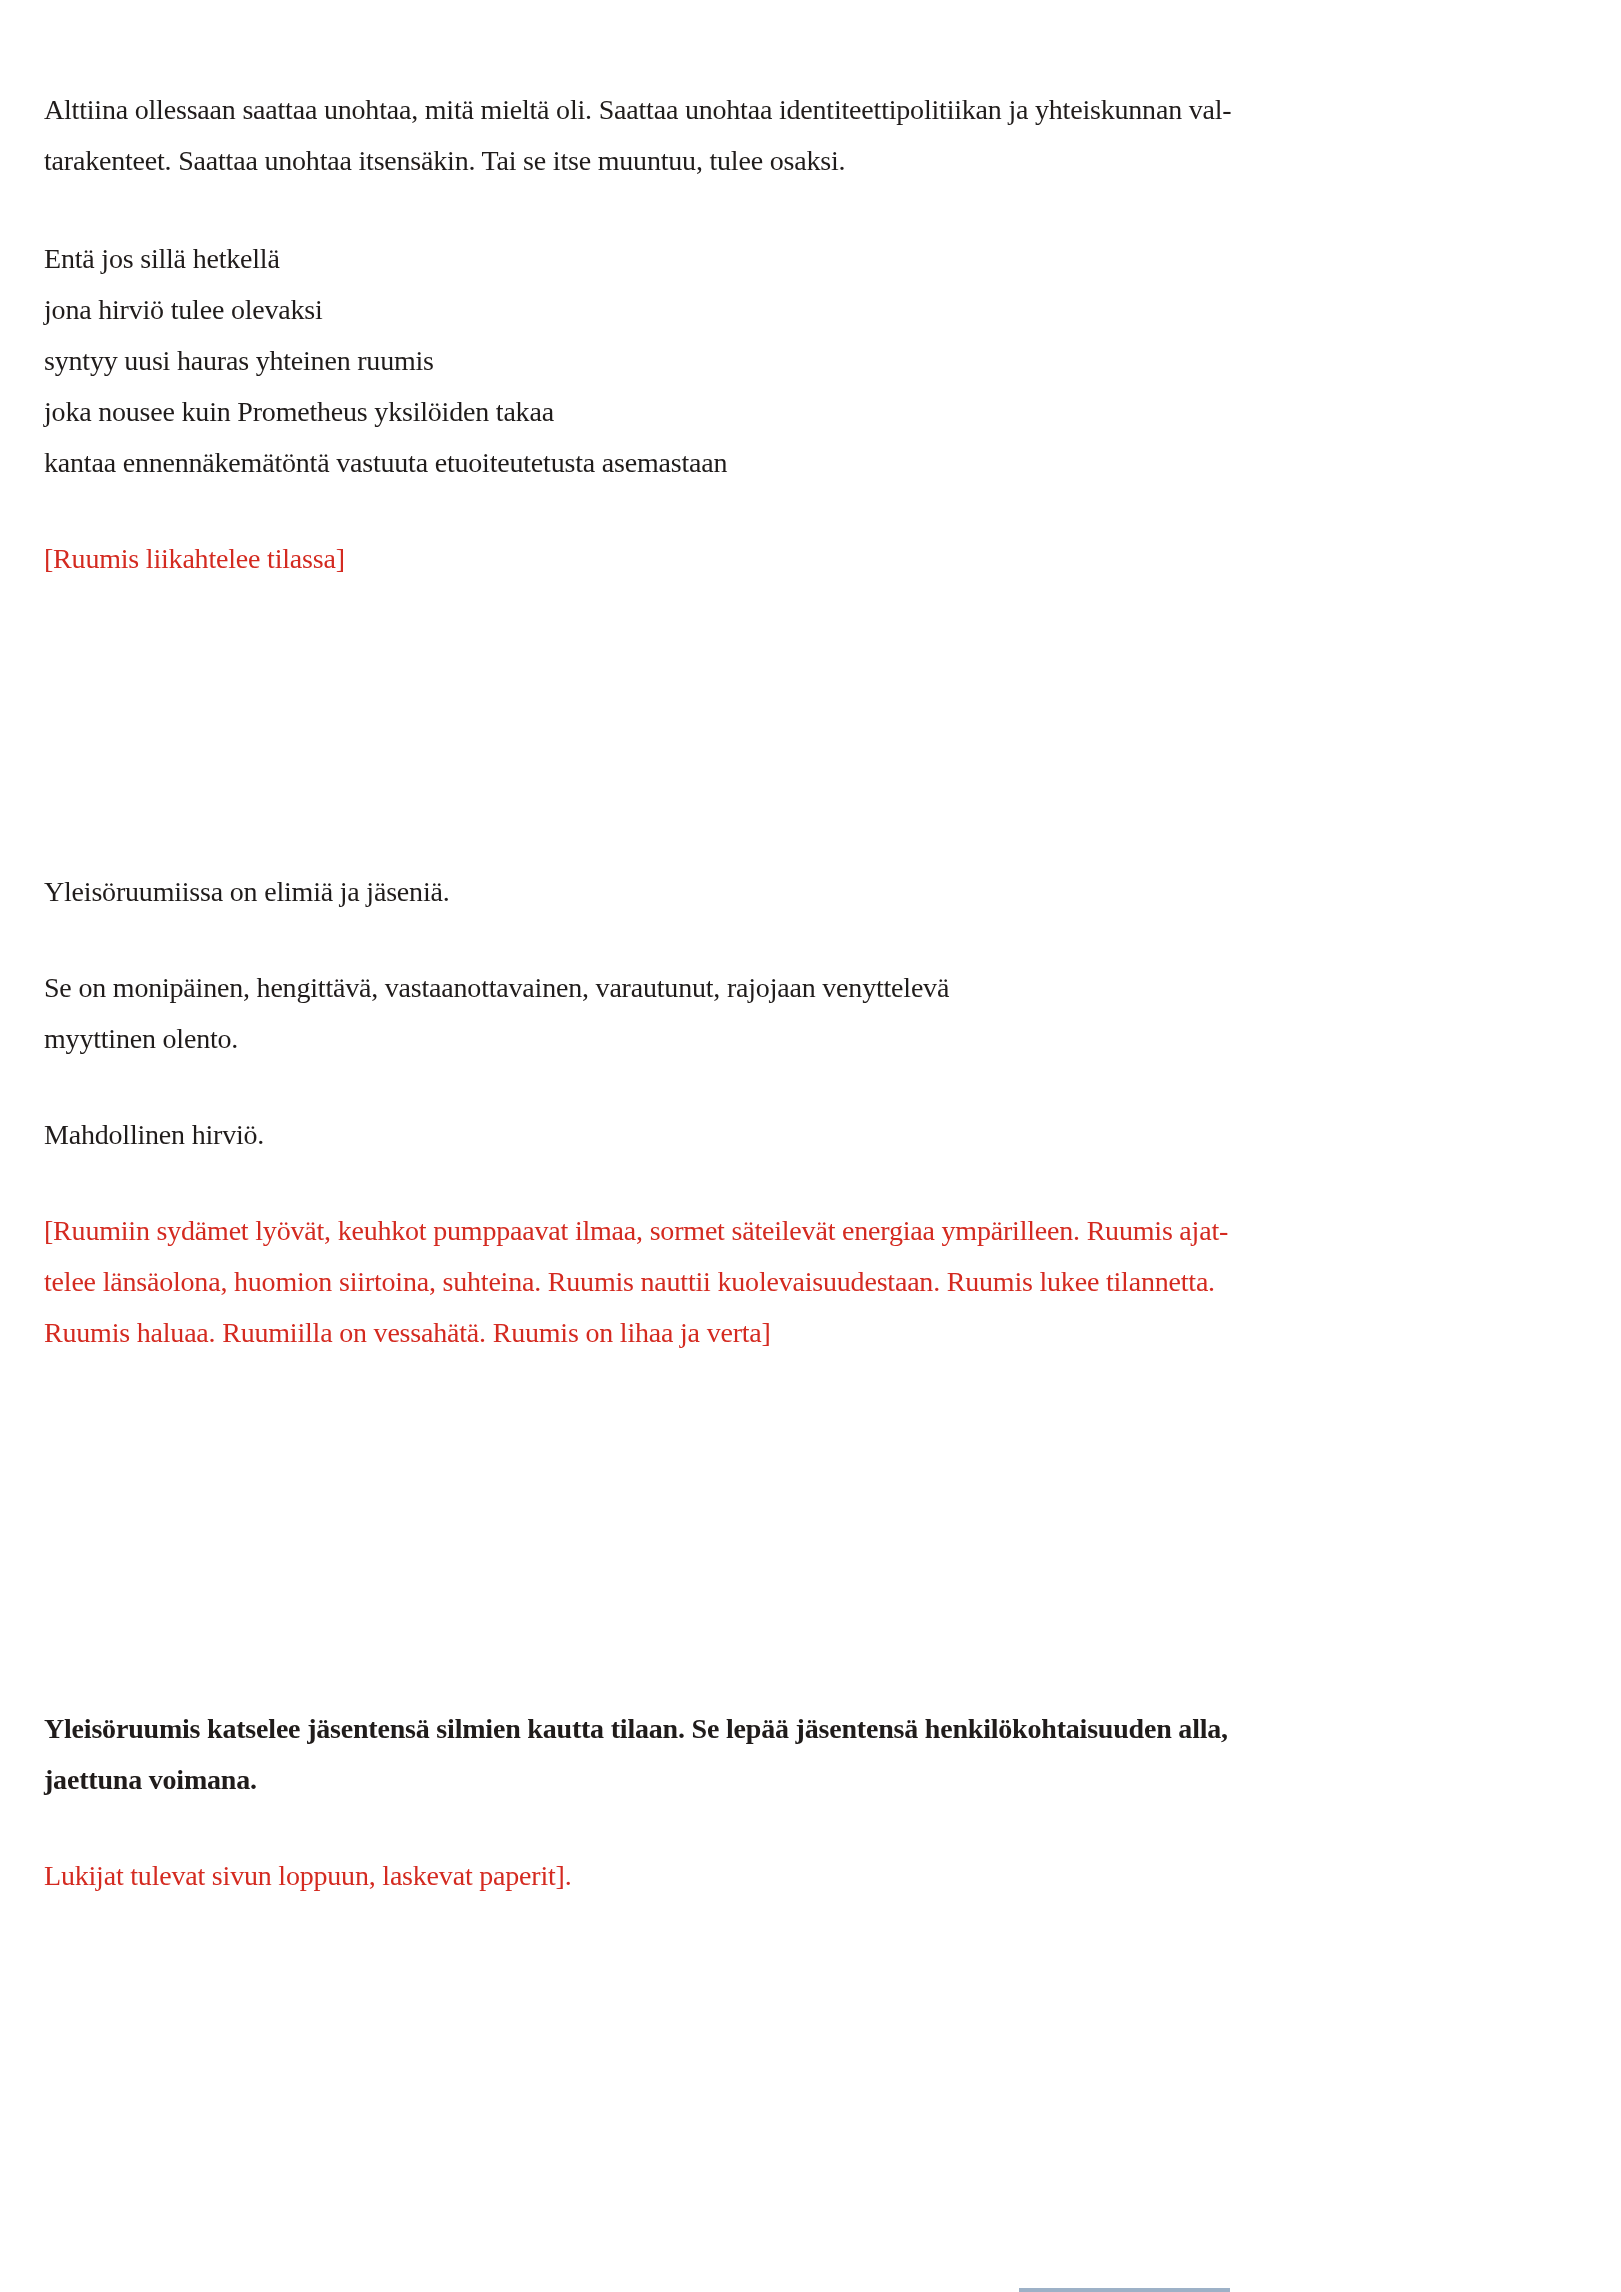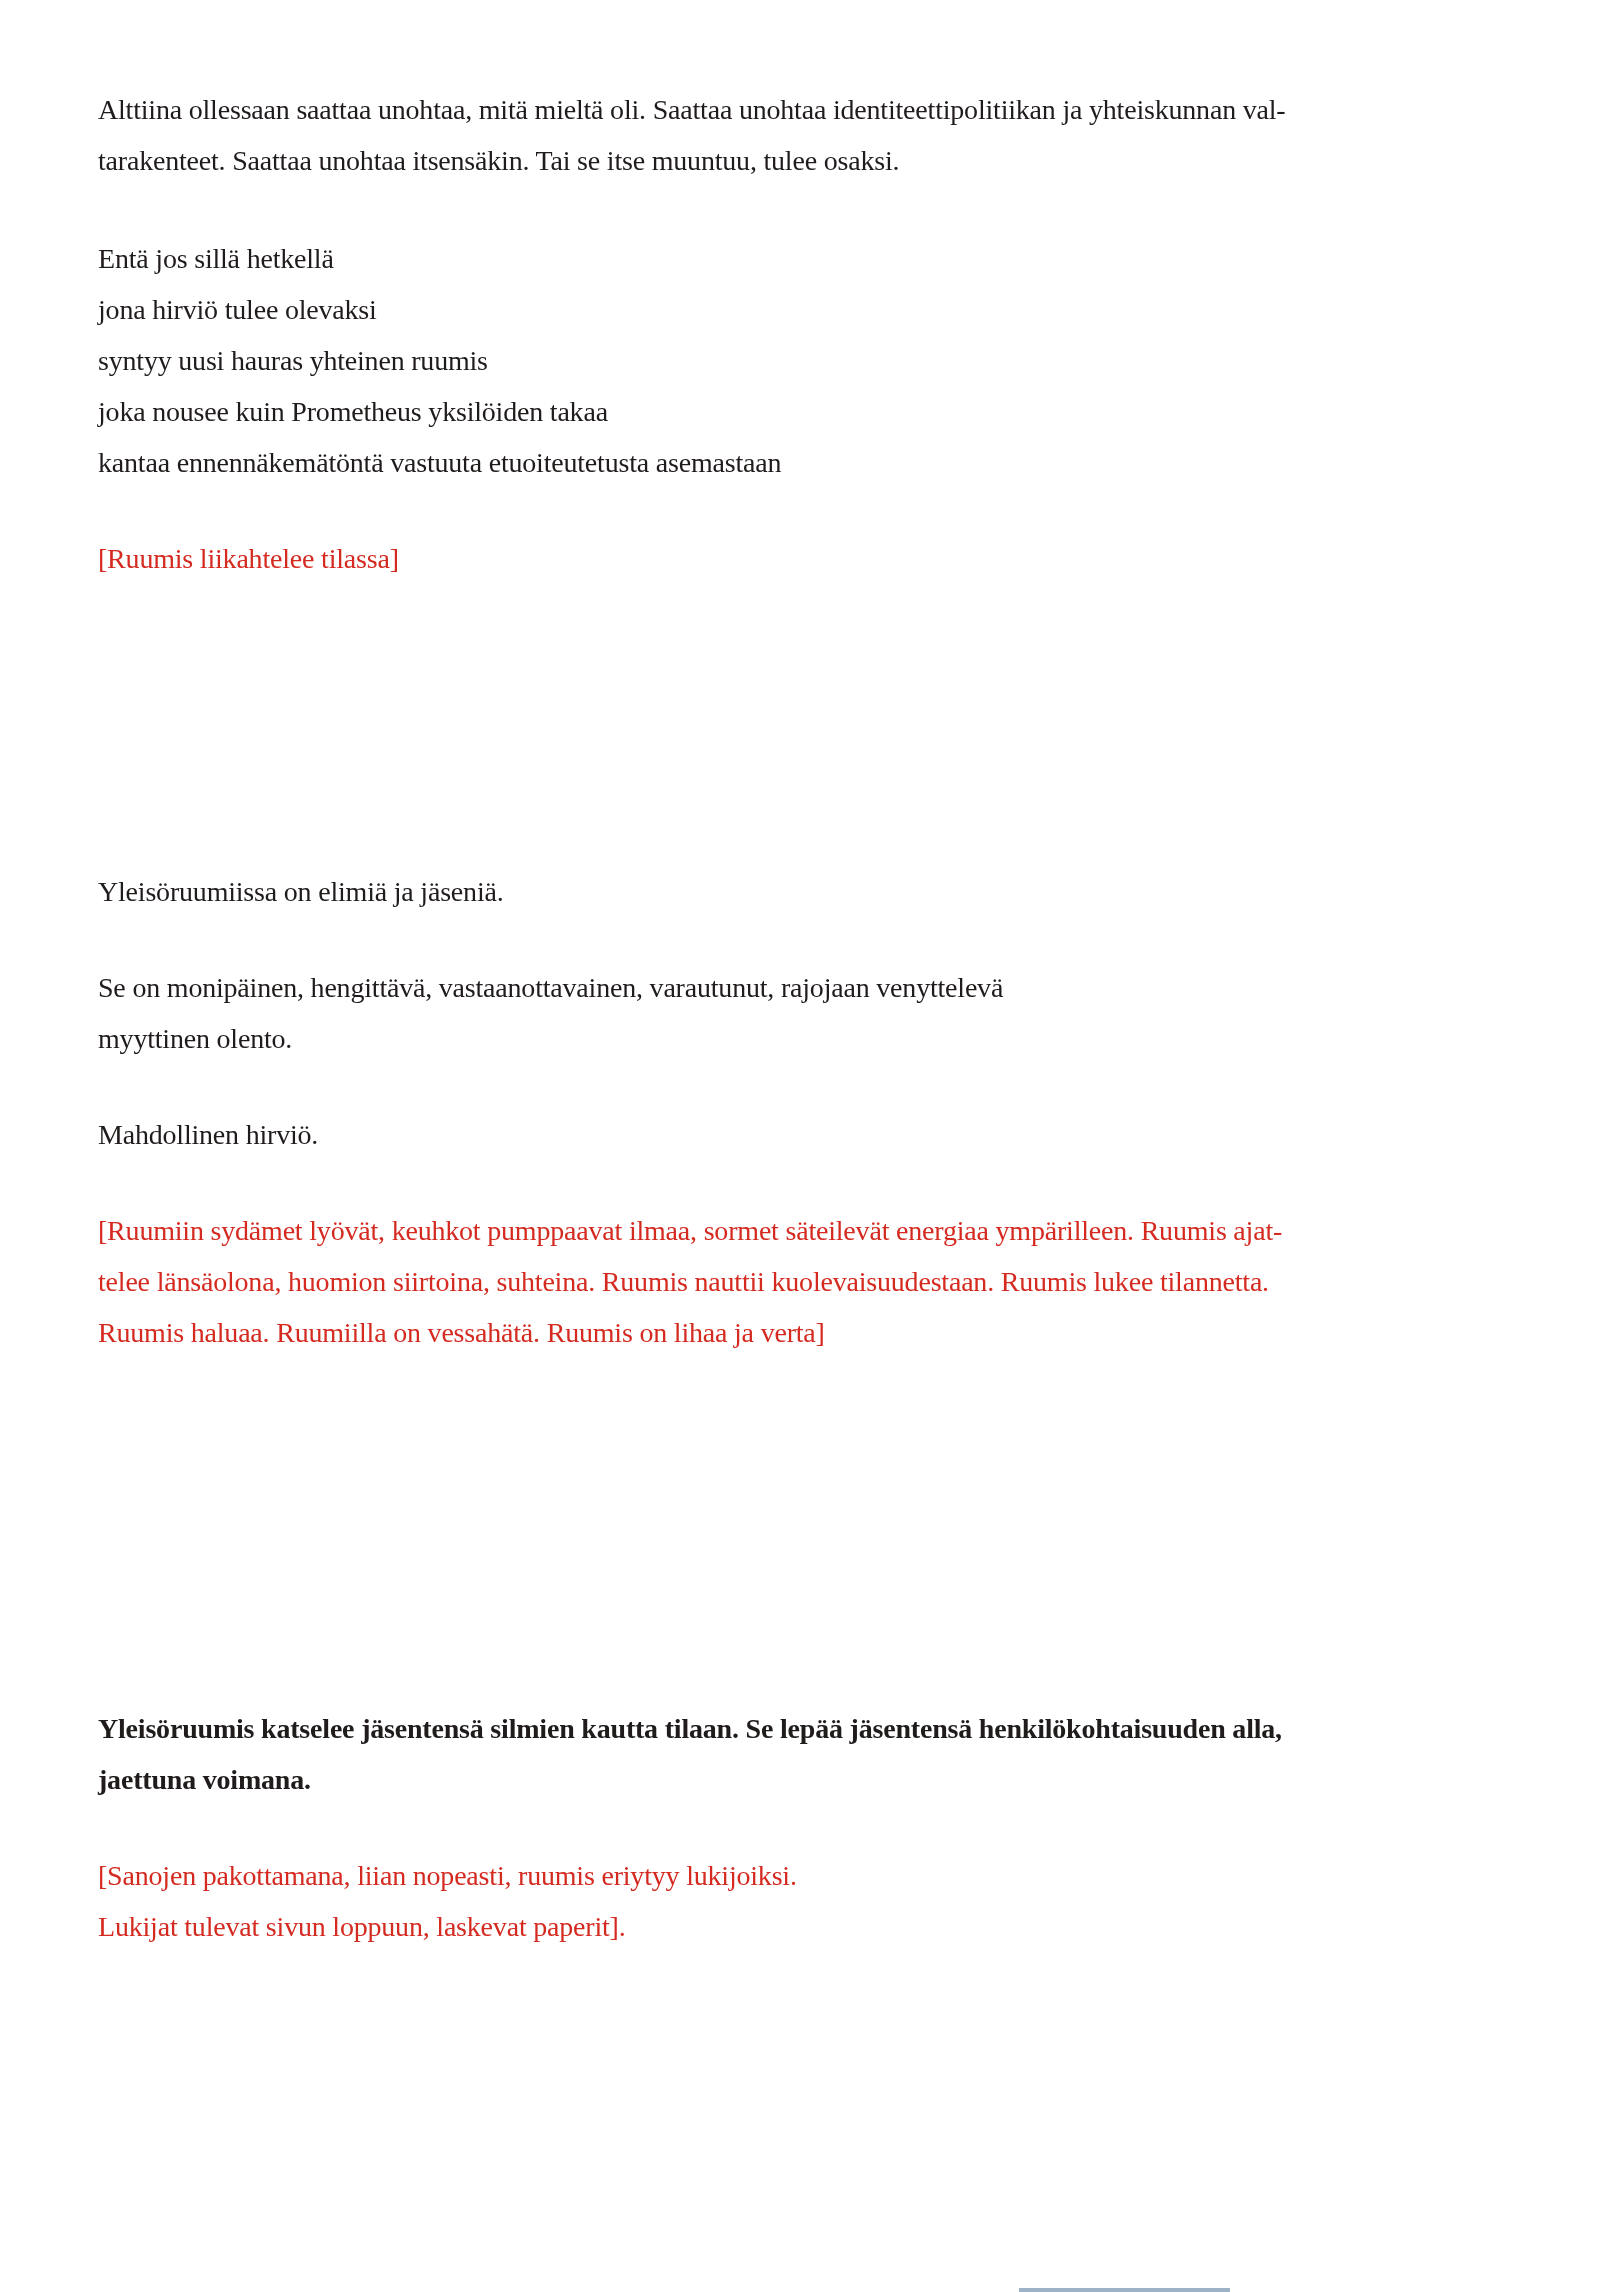--- a/index.html
+++ b/index.html
@@ -17,21 +17,21 @@
     position: relative;
     width: 1621px;
     height: 2293px;
     background: var(--paper);
     overflow: hidden;
     font-family: "Liberation Serif", "DejaVu Serif", serif;
     font-size: 28px;
     letter-spacing: -0.2px;
     color: var(--ink);
     box-sizing: border-box;
-    padding-left: 98px;
+    padding-left: 44px;
   }
   .block { margin: 0; }
   .line {
     white-space: nowrap;
     line-height: 51px;
     height: 51px;
   }
   .red .line { color: var(--red); }
 
   .m-intro   { margin-top: 84px; }
@@ -95,19 +95,18 @@
     <div class="line">Ruumis haluaa. Ruumiilla on vessahätä. Ruumis on lihaa ja verta]</div>
   </div>
 
   <div class="block m-gaze">
     <div class="line">Yleisöruumis katselee jäsentensä silmien kautta tilaan. Se lepää jäsentensä henkilökohtaisuuden alla,</div>
     <div class="line">jaettuna voimana.</div>
   </div>
 
 
   <div class="block red m-stage3">
-    <div class="line">[Sanojen pakottamana, liian nopeasti, ruumis eriytyy lukijoiksi.</div>
     <div class="line">Lukijat tulevat sivun loppuun, laskevat paperit].</div>
   </div>
 
   <div class="bottom-bar"></div>
 </div>
 
 
 </body></html>

